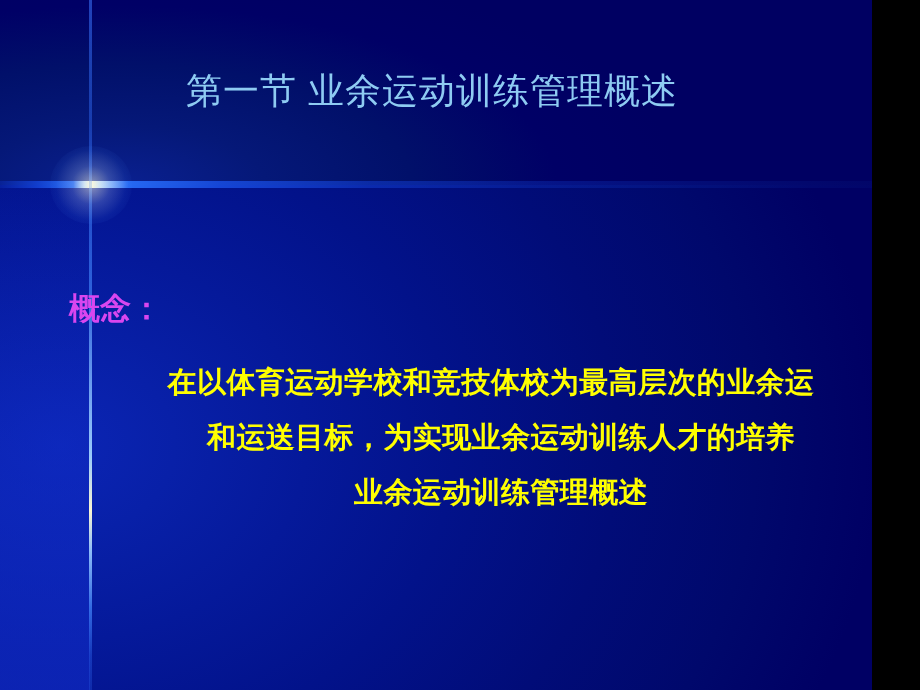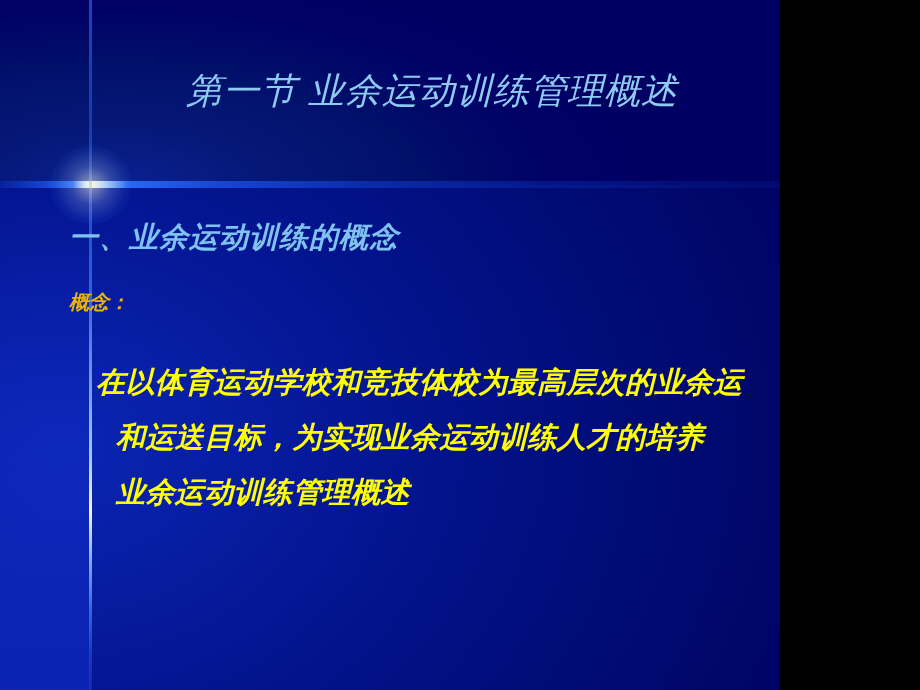--- a/index.html
+++ b/index.html
@@ -8,26 +8,25 @@
     padding: 0;
     background: #000000;
   }
   body {
     font-family: "Liberation Sans", "DejaVu Sans", sans-serif;
   }
 
   
   #slide {
     position: relative;
-    width: 780px;
+    width: 872px;
     height: 690px;
     overflow: hidden;
     background: #000066;
     user-select: none;
-    font-style: italic;
   }
 
   
   .bg-top {
     position: absolute;
     left: 0; top: 0;
     width: 920px;
     height: 185px;
     background:
       radial-gradient(ellipse 560px 230px at 120px 185px,
@@ -135,23 +134,23 @@
     font-weight: bold;
     letter-spacing: 1px;
     white-space: nowrap;
     margin: 0;
   }
 
   .concept-label {
     position: absolute;
     left: 69px;
     top: 290px;
-    font-size: 20px;
+    font-size: 31px;
     line-height: 1.2;
-    color: #eab308;
+    color: #d946ef;
     font-weight: bold;
     white-space: nowrap;
     margin: 0;
   }
 
   .body-block {
     position: absolute;
     left: 96px;
     top: 355px;
     width: 790px;
@@ -160,41 +159,41 @@
     list-style: none;
   }
 
   .body-line {
     font-size: 29px;
     line-height: 55px;
     color: #ffff00;
     font-weight: bold;
     letter-spacing: 0.4px;
     white-space: nowrap;
+    text-align: center;
   }
   .body-line.indent {
     padding-left: 20px;
   }
 </style>
 </head>
 <body>
 
 <div id="slide">
 
   <div class="bg-top"></div>
   <div class="bg-bottom"></div>
   <div class="bg-bottom-left-band"></div>
 
   <div class="cross-h"></div>
   <div class="cross-v"></div>
   <div class="cross-glow"></div>
 
   <h1 class="slide-title">第一节  业余运动训练管理概述</h1>
 
-  <h2 class="section-heading">一、业余运动训练的概念</h2>
 
   <div class="concept-label">概念：</div>
 
   <div class="body-block">
     <div class="body-line">在以体育运动学校和竞技体校为最高层次的业余运</div>
     <div class="body-line indent">和运送目标，为实现业余运动训练人才的培养</div>
     <div class="body-line indent">业余运动训练管理概述</div>
   </div>
 
 </div>

